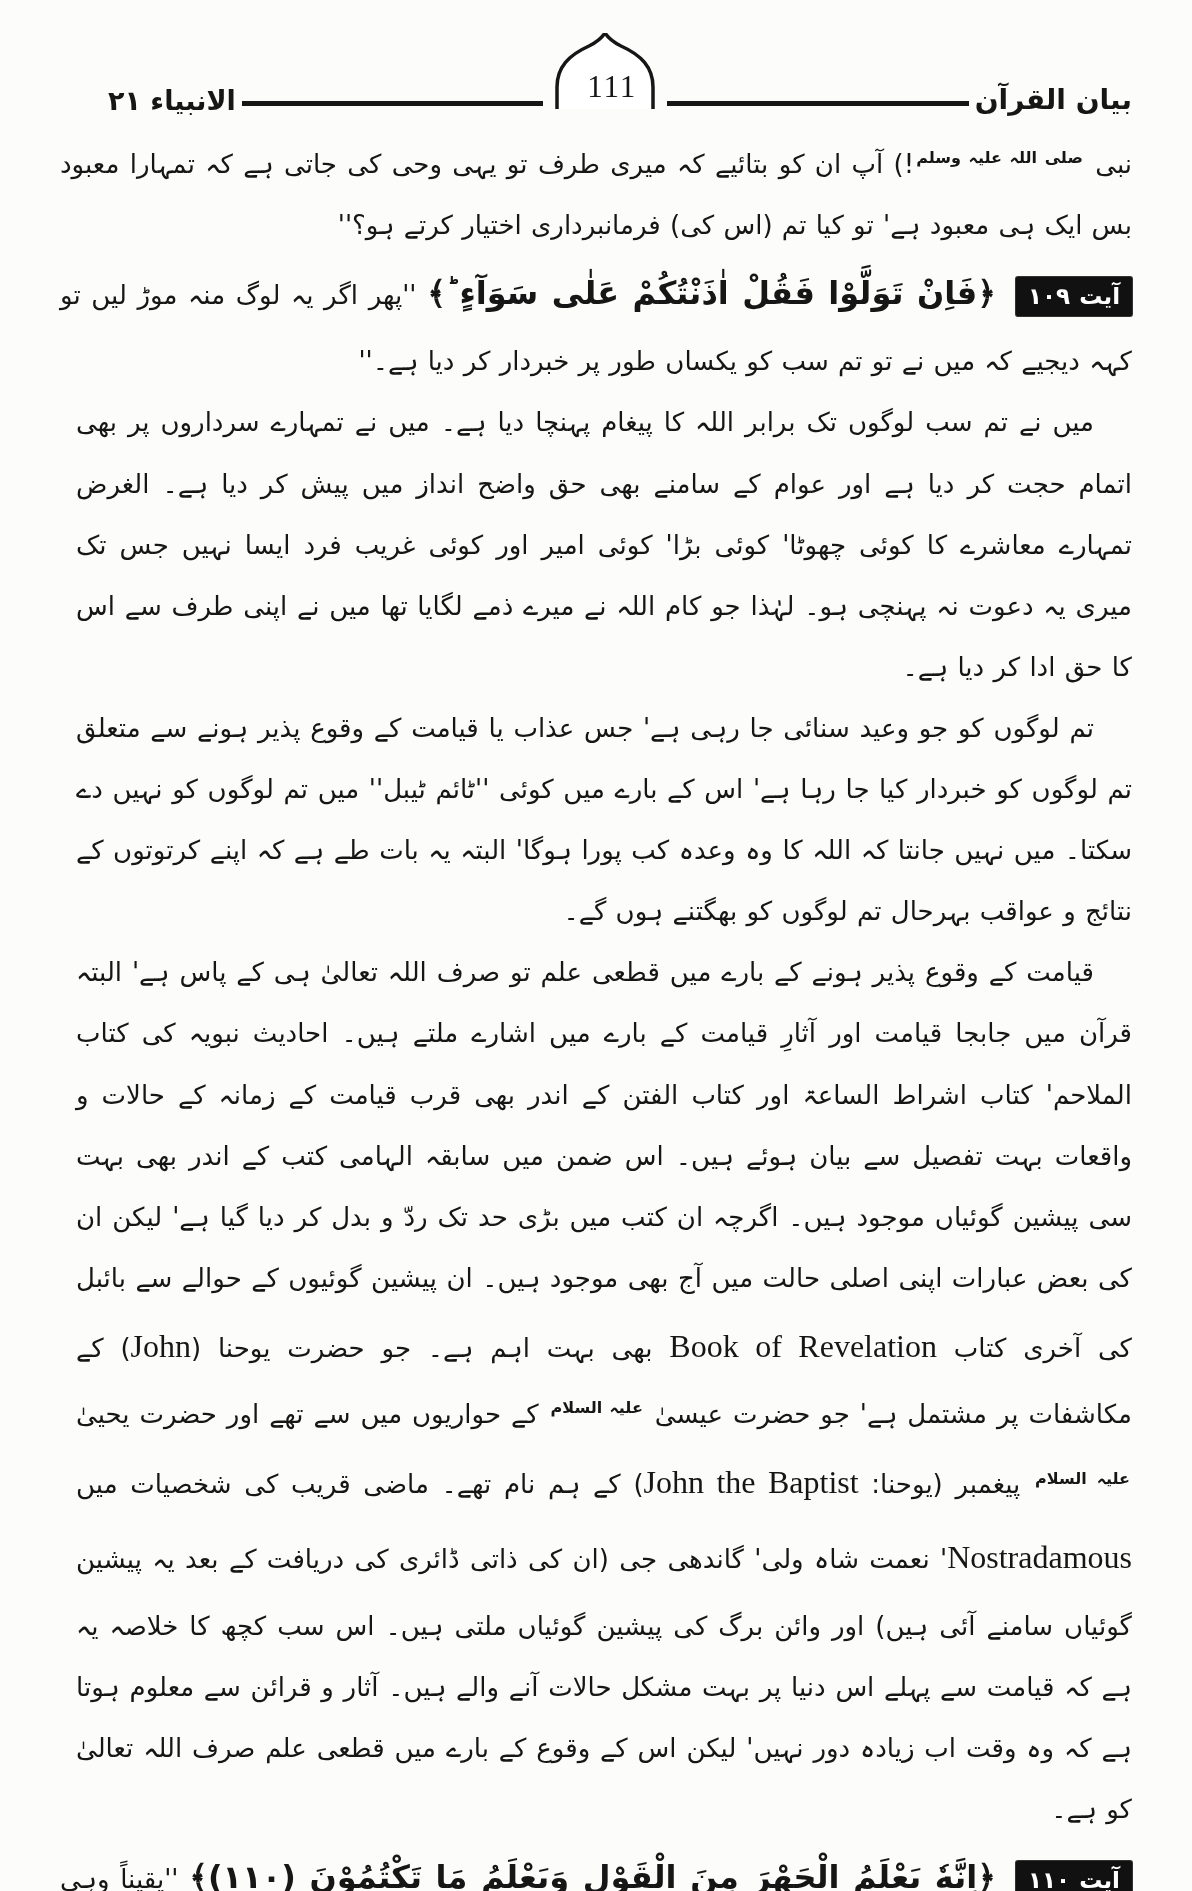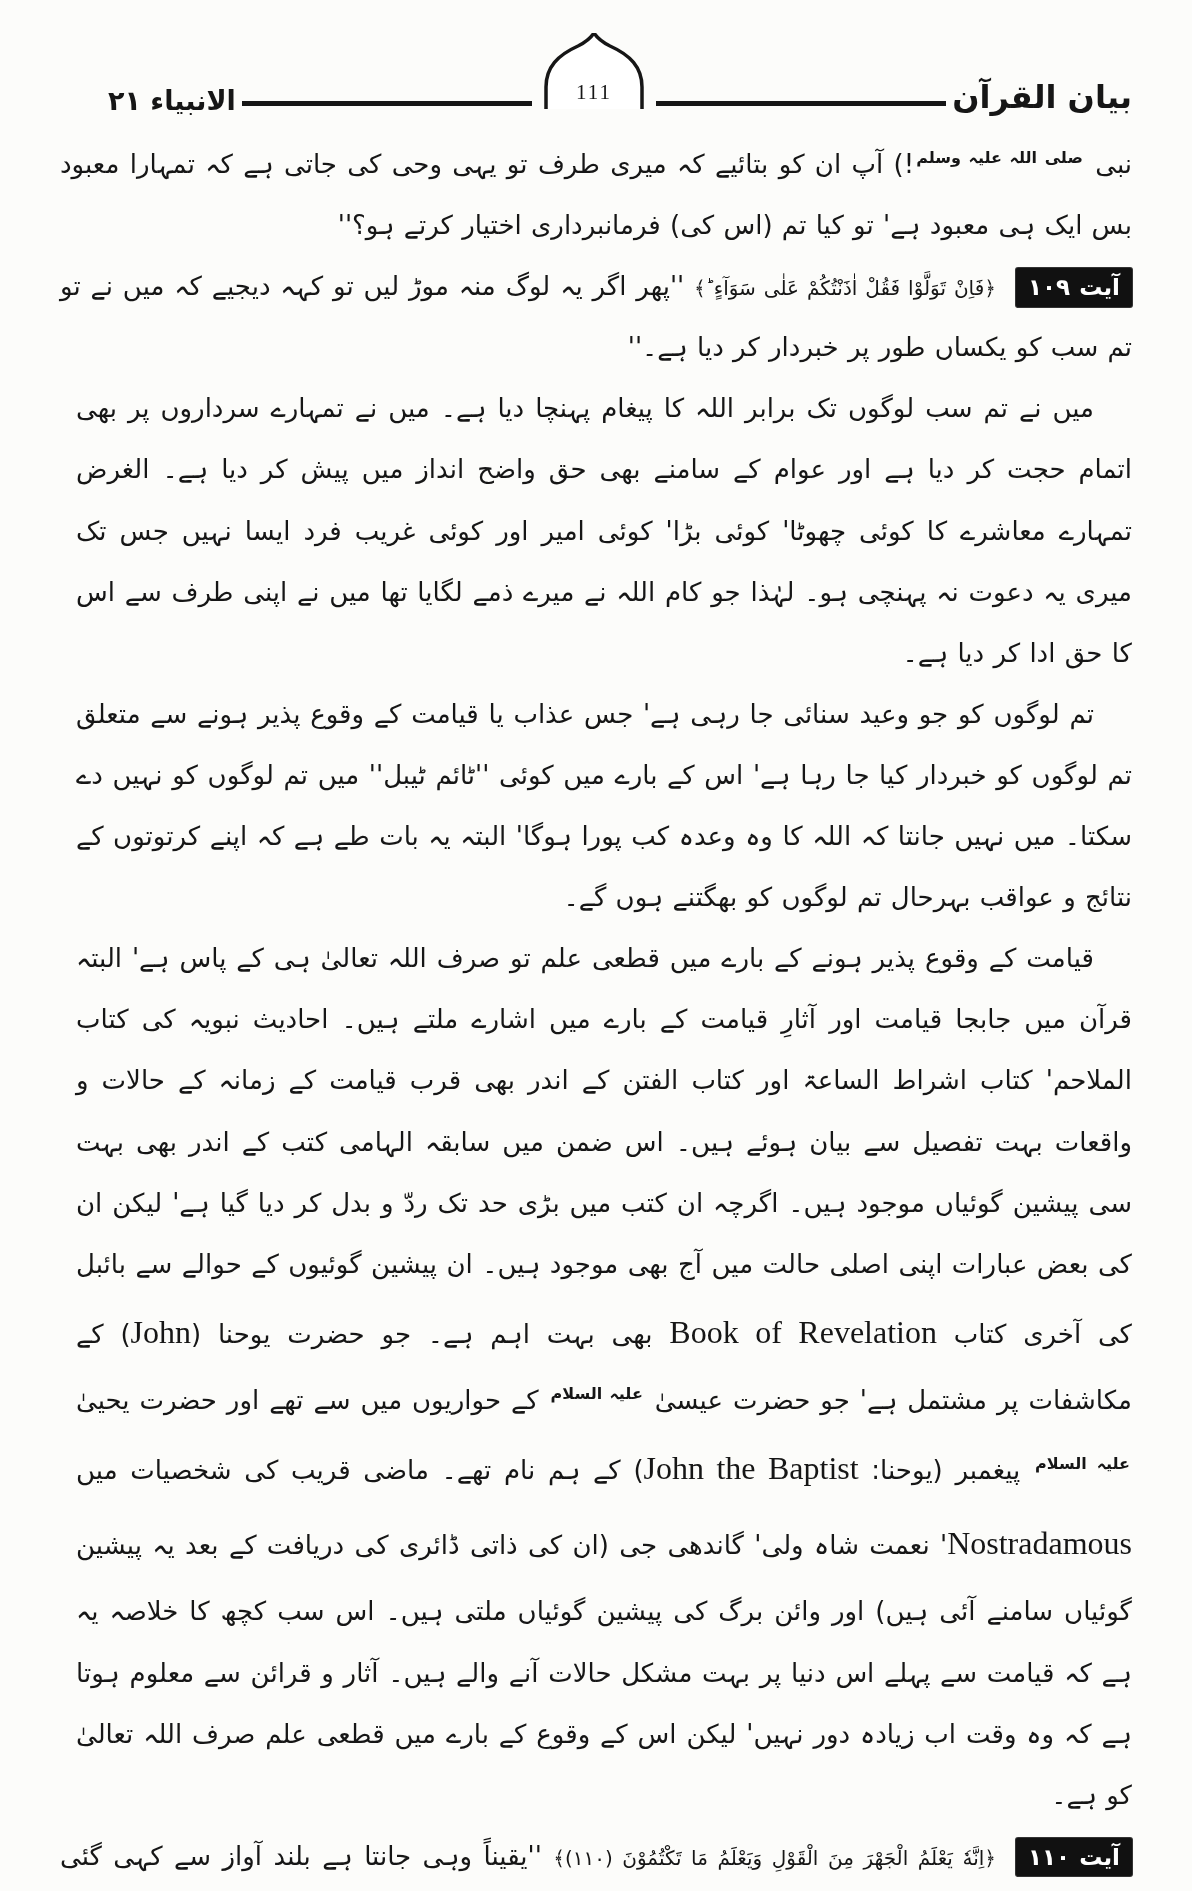--- a/index.html
+++ b/index.html
@@ -8,42 +8,42 @@
   .page {
     width:1192px; min-height:1891px; margin:0 auto;
     background:var(--paper); color:var(--ink);
     padding:40px 60px 30px 60px;
     font-family:"DejaVu Sans", sans-serif;
     direction:rtl;
   }
   
   .page-header { display:flex; align-items:flex-end; height:78px; }
   .book-title {
-    font-size:32px; font-weight:bold; white-space:nowrap;
+    font-size:28px; font-weight:bold; white-space:nowrap;
     margin-bottom:2px; letter-spacing:-1px;
   }
   .surah-label {
     font-size:27px; font-weight:bold; white-space:nowrap; margin-bottom:2px;margin-left:48px;
   }
   .hrule { flex:1 1 auto; height:5px; background:var(--ink); margin:0 6px 12px 6px; }
   .dome { position:relative; width:112px; height:76px; flex:0 0 auto; margin-bottom:9px; }
   .dome svg { display:block; }
   .pagenum {
-    position:absolute; bottom:4px; left:0; width:100%; text-align:center;
-    font-family:"Liberation Serif", serif; font-size:21px; color:var(--ink);
+    position:absolute; bottom:4px; left:7px; width:100%; text-align:center;
+    font-family:"Liberation Serif", serif; font-size:31px; color:var(--ink);
     letter-spacing:2px;
   }
   
   .page-body { margin-top:16px; }
   .block {
     margin:0; font-size:26px; line-height:2.35;
     text-align:justify; word-spacing:1px;
   }
   .block.indent { text-indent:38px;margin-left:16px; }
-  .seg-arabic { font-weight:normal; font-size:20px; }
+  .seg-arabic { font-weight:bold; font-size:32px; }
   .seg-badge {
     display:inline-block; background:var(--badge_bg); color:var(--badge_fg);
     font-size:23px; font-weight:bold; line-height:1.5;
     padding:2px 12px; margin-left:20px; border-radius:2px;
     box-shadow:0 0 0 1px #333;
   }
   .seg-english { font-family:"Liberation Serif", serif; font-size:32px; }
   .seg-honorific { font-size:16px; vertical-align:super; font-weight:bold; margin:0 2px; }
 </style>
 </head>

